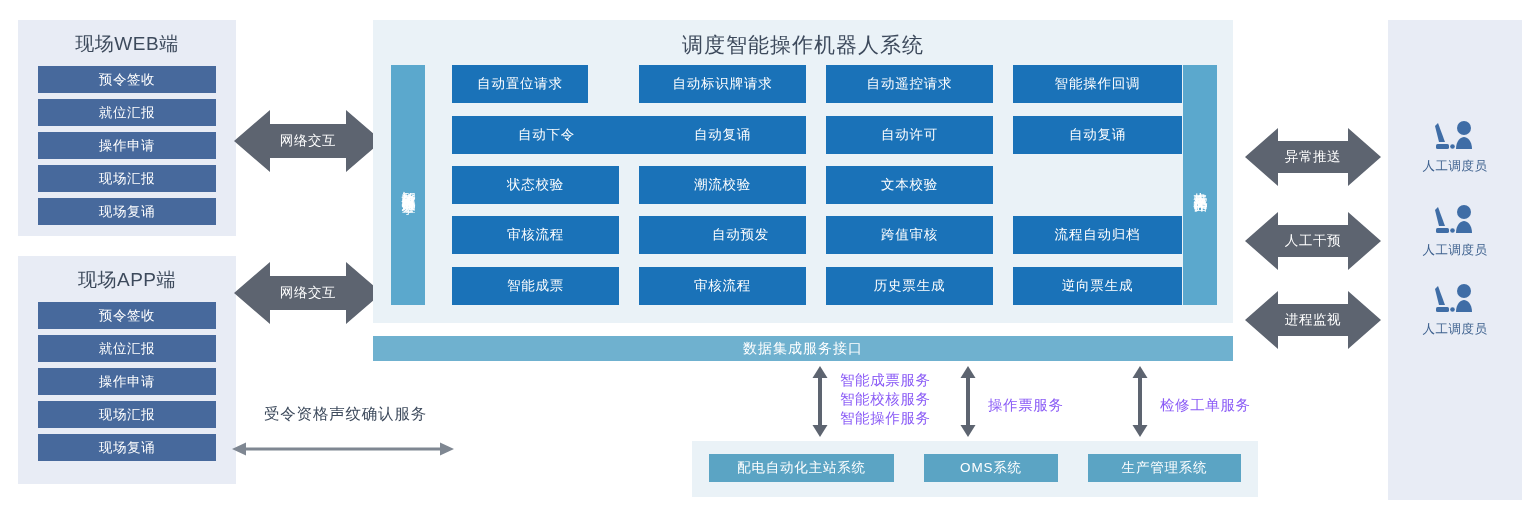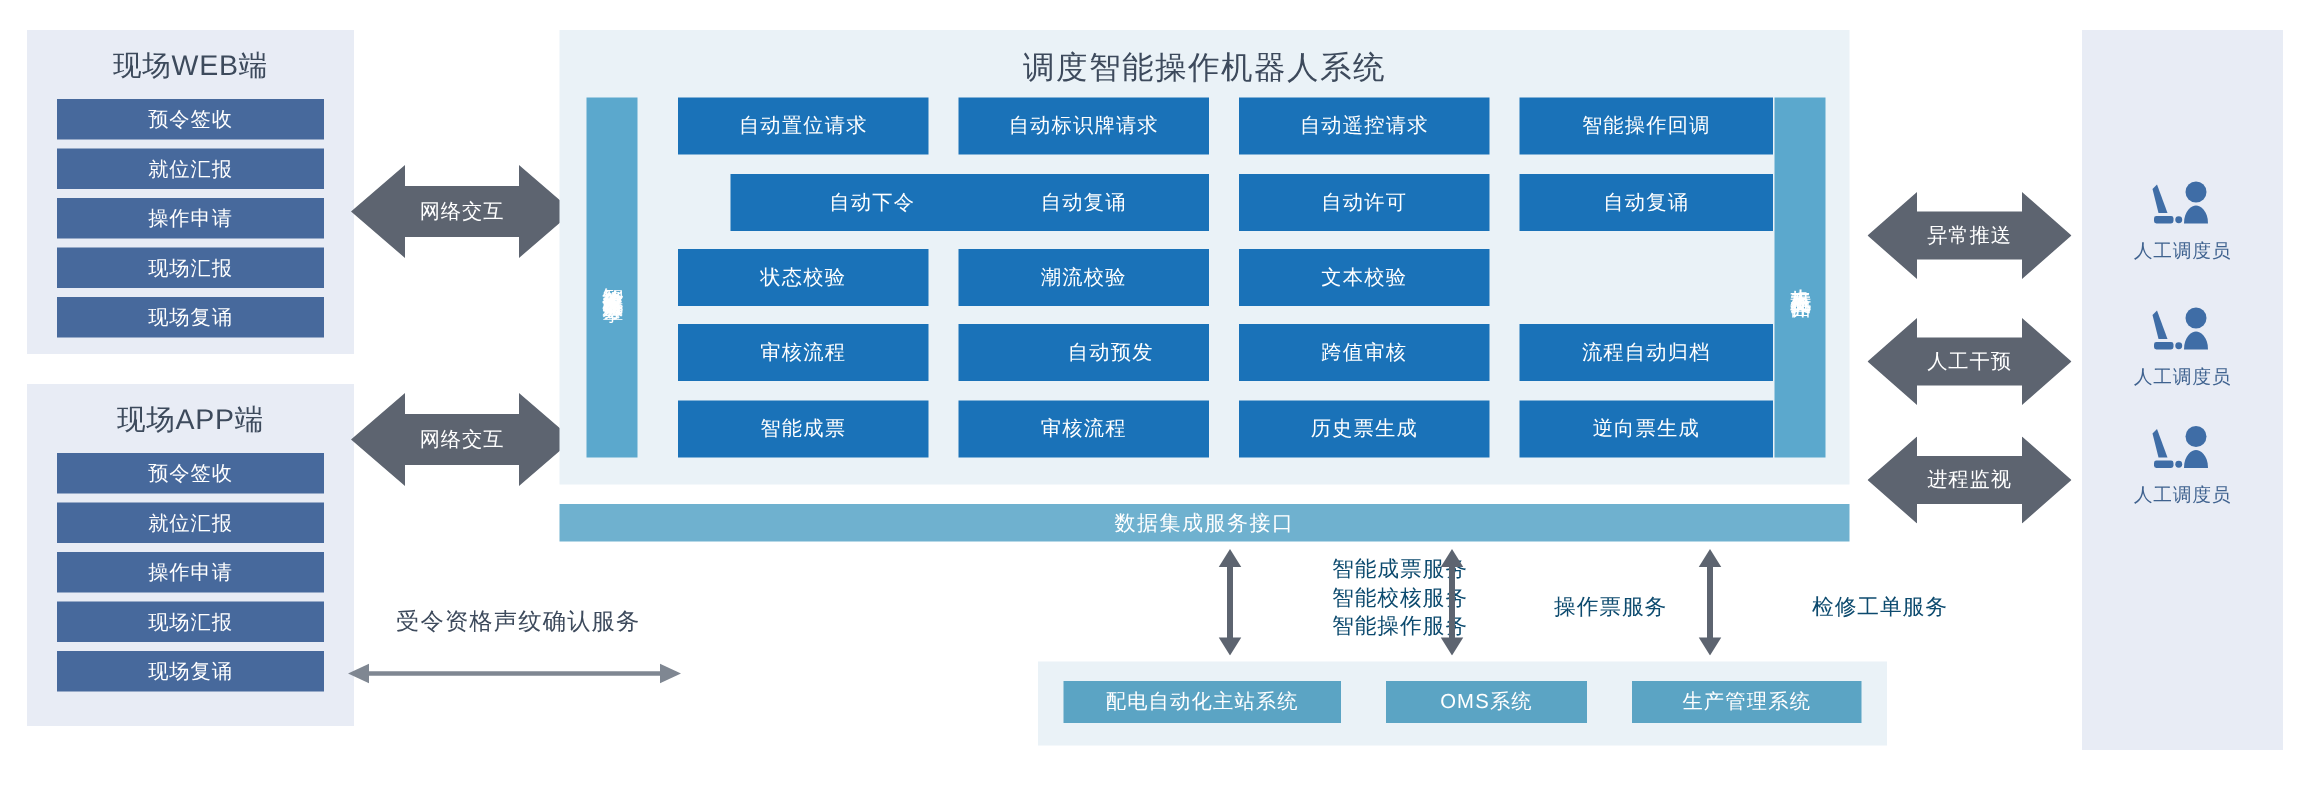--- a/index.html
+++ b/index.html
@@ -95,22 +95,22 @@
     position: absolute; left: 373px; top: 336px;
     width: 860px; height: 25px;
     background: #6fb1cf; color: #ffffff;
     display: flex; align-items: center; justify-content: center;
     font-size: 14px; letter-spacing: 1px;
   }
 
   
   .vdarrow { position: absolute; }
   .svc-label {
-    position: absolute; color: #0c4a6e; font-size: 14.5px;
-    line-height: 1.30; letter-spacing: .6px; white-space: nowrap; margin-left: 48px;
+    position: absolute; color: #8b5cf6; font-size: 14.5px;
+    line-height: 1.30; letter-spacing: .6px; white-space: nowrap;
   }
 
   
   .systems-panel {
     position: absolute; left: 692px; top: 441px;
     width: 566px; height: 56px;
     background: #eaf2f7;
   }
   .sys-box {
     position: absolute; top: 13px; height: 28px;
@@ -176,27 +176,27 @@
       </div>
     </div>
 
   <div class="main-panel">
     <div class="main-title">调度智能操作机器人系统</div>
 
     <div class="vbar vbar-left">智能操作机器人服务引擎</div>
 
     <div class="grid-area" id="grid-root">
         <div class="grid-row" style="top: 0px;">
-          <div class="cell" style="left: 0px; width: 167px;">自动置位请求</div>
+          <div class="cell" style="left: 0px; width: 136px;">自动置位请求</div>
           <div class="cell" style="left: 187px; width: 167px;">自动标识牌请求</div>
           <div class="cell" style="left: 374px; width: 167px;">自动遥控请求</div>
           <div class="cell" style="left: 561px; width: 169px;">智能操作回调</div>
         </div>
         <div class="grid-row" style="top: 51px;">
-          <div class="cell" style="left: 0px; width: 189px; margin-left: 35px;">自动下令</div>
+          <div class="cell" style="left: 0px; width: 189px;">自动下令</div>
           <div class="cell" style="left: 187px; width: 167px;">自动复诵</div>
           <div class="cell" style="left: 374px; width: 167px;">自动许可</div>
           <div class="cell" style="left: 561px; width: 169px;">自动复诵</div>
         </div>
         <div class="grid-row" style="top: 101px;">
           <div class="cell" style="left: 0px; width: 167px;">状态校验</div>
           <div class="cell" style="left: 187px; width: 167px;">潮流校验</div>
           <div class="cell" style="left: 374px; width: 167px;">文本校验</div>
         </div>
         <div class="grid-row" style="top: 151px;">

